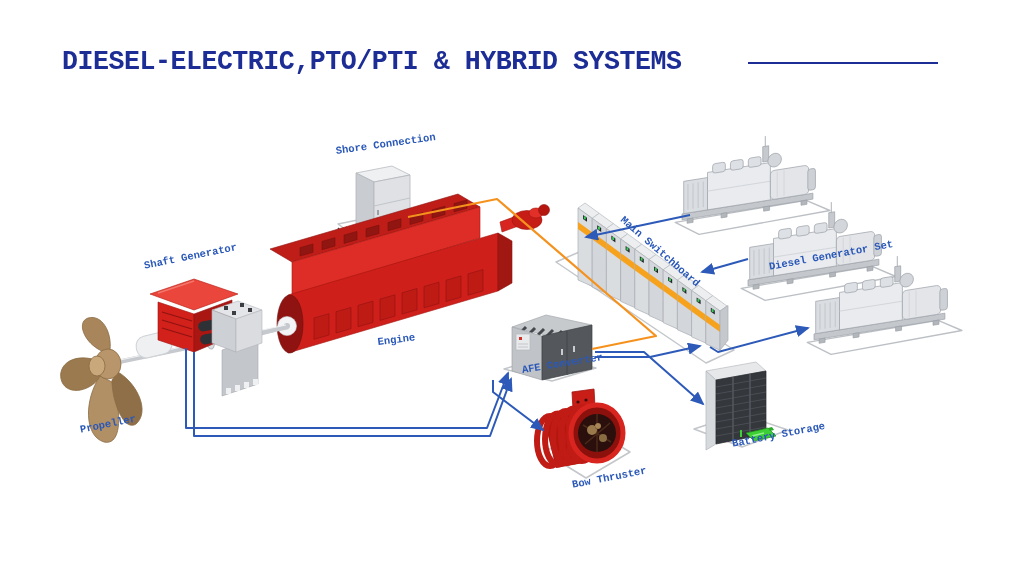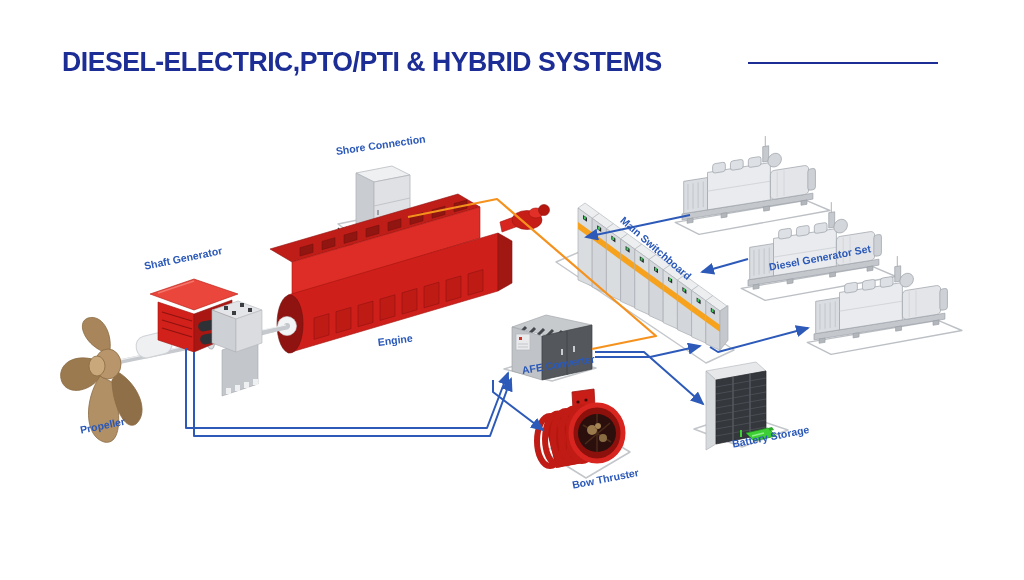--- a/index.html
+++ b/index.html
@@ -1,17 +1,17 @@
 <!DOCTYPE html>
 <html><head>
 <meta charset="utf-8">
 <style>
   html,body{margin:0;padding:0;background:#ffffff;}
   #canvas{position:relative;width:1024px;height:580px;background:#ffffff;overflow:hidden;
-          font-family:Liberation Sans, sans-serif;}
+          font-family:Liberation Mono, monospace;}
   .title{position:absolute;left:62px;top:46px;font-size:28px;font-weight:700;
          color:#1c2d96;letter-spacing:-0.5px;transform:scaleX(0.95);transform-origin:left top;
          white-space:nowrap;}
   .title-rule{position:absolute;left:748px;top:62px;width:190px;height:2px;background:#1c2d96;}
   .lbl{position:absolute;font-size:10.5px;font-weight:700;color:#2a58b8;white-space:nowrap;
        transform-origin:left top;}
   svg{position:absolute;left:0;top:0;}
 </style>
 </head>
 <body>

